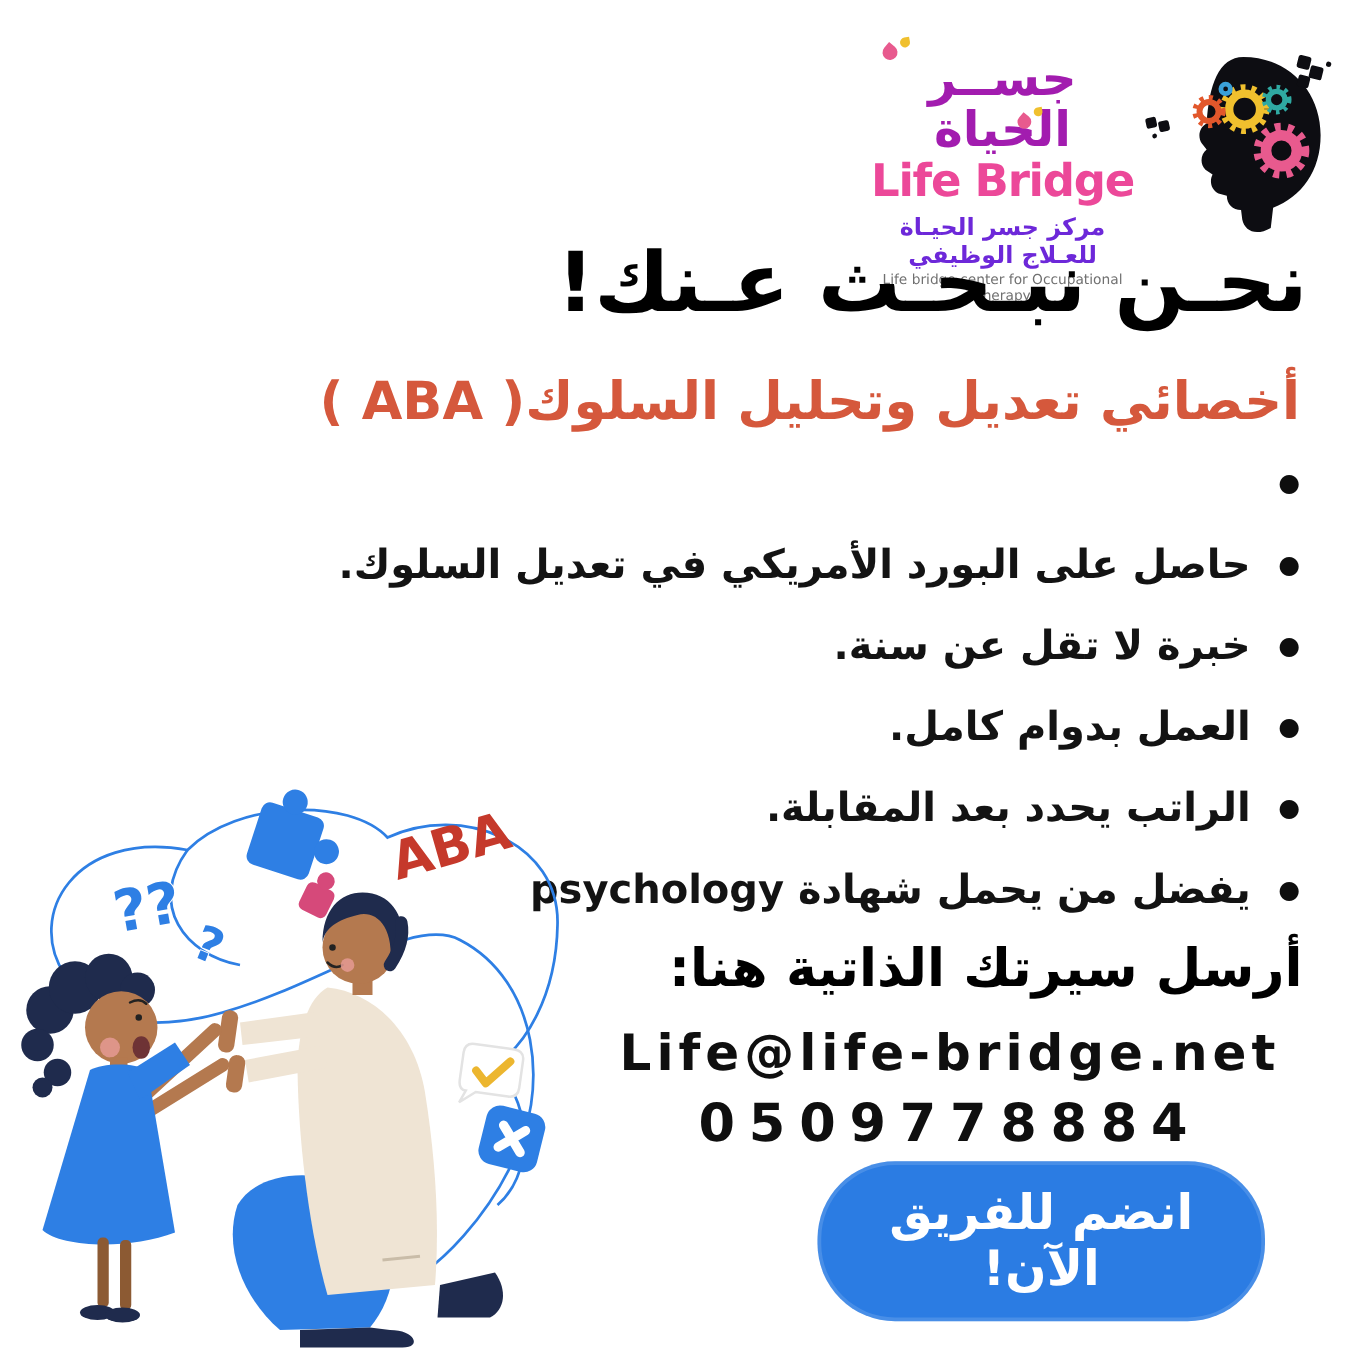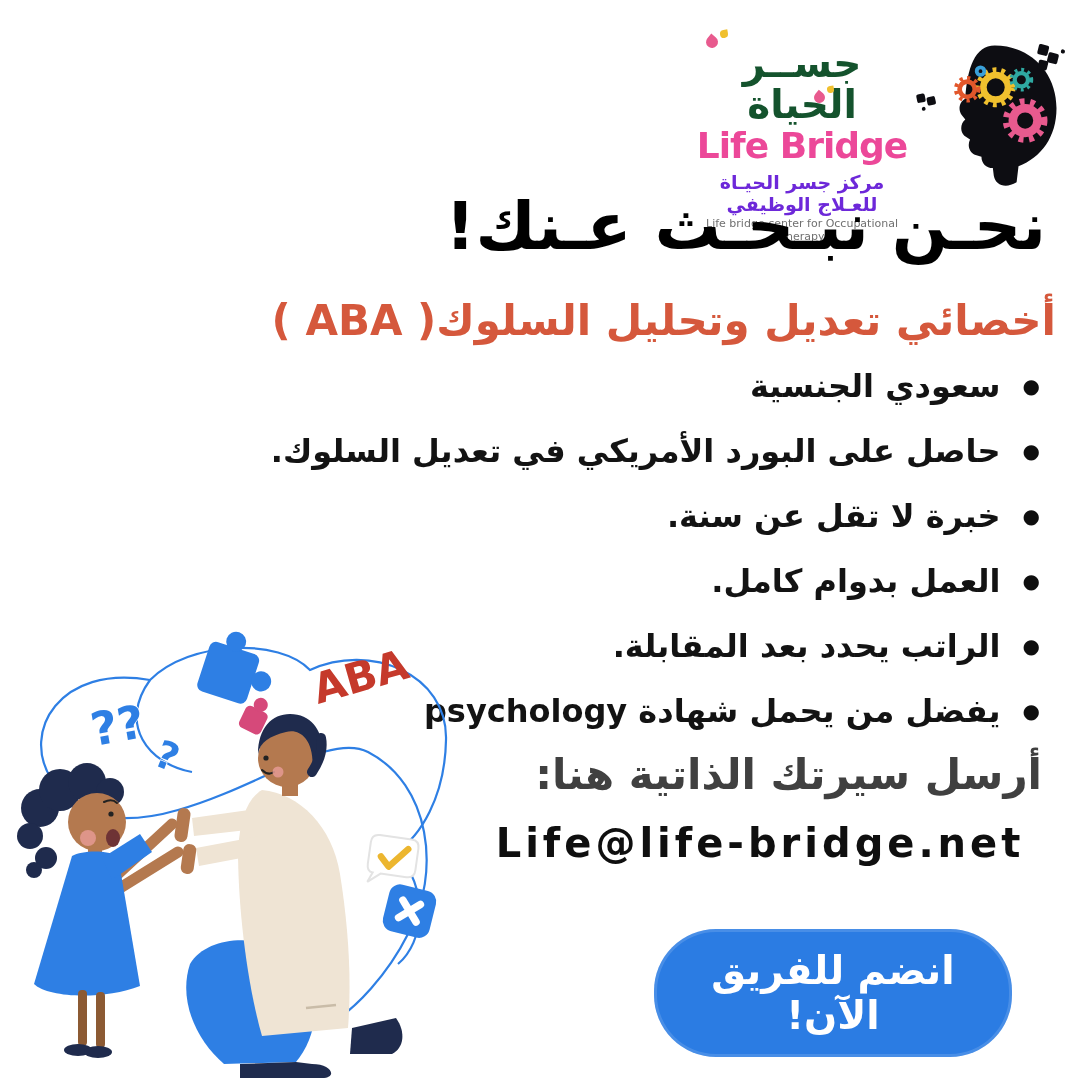--- a/index.html
+++ b/index.html
@@ -3,37 +3,37 @@
 <meta charset="utf-8">
 <style>
   html,body{margin:0;padding:0;background:#ffffff;}
   .canvas{
     position:relative;width:1080px;height:1080px;background:#ffffff;overflow:hidden;
     font-family:"DejaVu Sans",sans-serif;color:#141414;
   }
   
   .logo{position:absolute;top:36px;right:14px;display:flex;align-items:flex-start;direction:ltr;}
   .wordmark{position:relative;width:212px;text-align:center;margin-top:8px;}
-  .name-ar{font-size:39px;font-weight:bold;color:#14532d;line-height:1.05;}
+  .name-ar{font-size:39px;font-weight:bold;color:#a21caf;line-height:1.05;}
   .name-en{font-size:36px;font-weight:bold;color:#ec4899;letter-spacing:-1px;line-height:1.1;}
   .tag-ar{font-size:19px;font-weight:bold;color:#6d28d9;margin-top:6px;}
   .tag-en{font-size:11px;color:#707070;margin-top:2px;}
   .drop{position:absolute;border-radius:0 50% 50% 50%;}
   .d1{width:12px;height:12px;background:#E85A8E;top:-8px;left:10px;transform:rotate(40deg);}
   .d2{width:8px;height:8px;background:#F0C02E;top:-14px;left:24px;transform:rotate(80deg);}
   .d3{width:11px;height:11px;background:#E85A8E;top:48px;left:118px;transform:rotate(40deg);}
   .d4{width:7px;height:7px;background:#F0C02E;top:42px;left:131px;transform:rotate(80deg);}
   .logo-mark{margin-left:6px;}
   
   .headline{position:absolute;top:188px;right:34px;font-size:66px;font-weight:bold;color:#000000;direction:rtl;white-space:nowrap;}
-  .role{position:absolute;top:296px;right:24px;font-size:42px;font-weight:bold;color:#D5583C;direction:rtl;white-space:nowrap;}
+  .role{position:absolute;top:296px;right:40px;font-size:42px;font-weight:bold;color:#D5583C;direction:rtl;white-space:nowrap;}
   .reqs{position:absolute;top:366px;right:40px;direction:rtl;}
   .req{display:flex;align-items:flex-start;margin-bottom:24px;font-size:32px;font-weight:bold;color:#131313;line-height:41px;white-space:nowrap;}
   .req .dot{font-size:20px;line-height:41px;margin-left:22px;color:#0e0e0e;}
-  .cv-heading{position:absolute;top:750px;right:38px;font-size:42px;font-weight:bold;color:#404040;direction:rtl;white-space:nowrap;}
+  .cv-heading{position:absolute;top:750px;right:38px;font-size:42px;font-weight:bold;color:#000000;direction:rtl;white-space:nowrap;}
   .email{position:absolute;top:820px;left:450px;width:620px;text-align:center;direction:ltr;
          font-size:40px;font-weight:bold;letter-spacing:4px;color:#0f0f0f;white-space:nowrap;}
   .phone{position:absolute;top:874px;left:450px;width:620px;text-align:center;direction:ltr;
          font-size:42px;font-weight:bold;letter-spacing:11px;color:#0f0f0f;white-space:nowrap;}
   .cta{position:absolute;top:929px;left:654px;width:358px;height:128px;border:none;cursor:pointer;
        border-radius:62px;background:#2B7CE3;color:#ffffff;font-family:"DejaVu Sans",sans-serif;
        font-size:39px;font-weight:bold;direction:rtl;display:flex;align-items:center;justify-content:center;
        box-shadow:inset 0 0 0 3px rgba(255,255,255,0.14);}
   
   .illus{position:absolute;left:0;top:612px;}
@@ -82,21 +82,20 @@
       </g>
     </svg>
   </div>
 
   <div class="headline">نحـن نبـحـث عـنك!</div>
   <div class="role">أخصائي تعديل وتحليل السلوك( ABA )</div>
 
   <div class="reqs">
     <div class="req">
       <span class="dot">●</span>
-      <span>سعودي الجنسية</span>
     </div>
     <div class="req">
       <span class="dot">●</span>
       <span>حاصل على البورد الأمريكي في تعديل السلوك.</span>
     </div>
     <div class="req">
       <span class="dot">●</span>
       <span>خبرة لا تقل عن سنة.</span>
     </div>
     <div class="req">
@@ -108,20 +107,21 @@
       <span>الراتب يحدد بعد المقابلة.</span>
     </div>
     <div class="req">
       <span class="dot">●</span>
       <span>يفضل من يحمل شهادة psychology</span>
     </div>
   </div>
 
   <div class="cv-heading">أرسل سيرتك الذاتية هنا:</div>
   <div class="email">Life@life-bridge.net</div>
+  <div class="phone">0509778884</div>
 
   <button class="cta">انضم للفريق الآن!</button>
 
   <svg class="illus" width="478" height="468" viewBox="0 0 478 468">
 
     <g fill="none" stroke="#2E7FE4" stroke-width="2.2">
       <path d="M52,168 C20,120 60,52 150,68 C190,28 280,26 310,58 C370,30 448,62 446,128 C445,185 420,225 396,240"></path>
       <path d="M52,168 C60,205 120,215 178,198 C260,175 330,120 368,140 C430,172 442,260 408,322 C390,358 356,400 322,416"></path>
       <path d="M396,240 C430,278 424,330 398,352"></path>
       <path d="M150,68 C118,112 148,152 192,160"></path>

